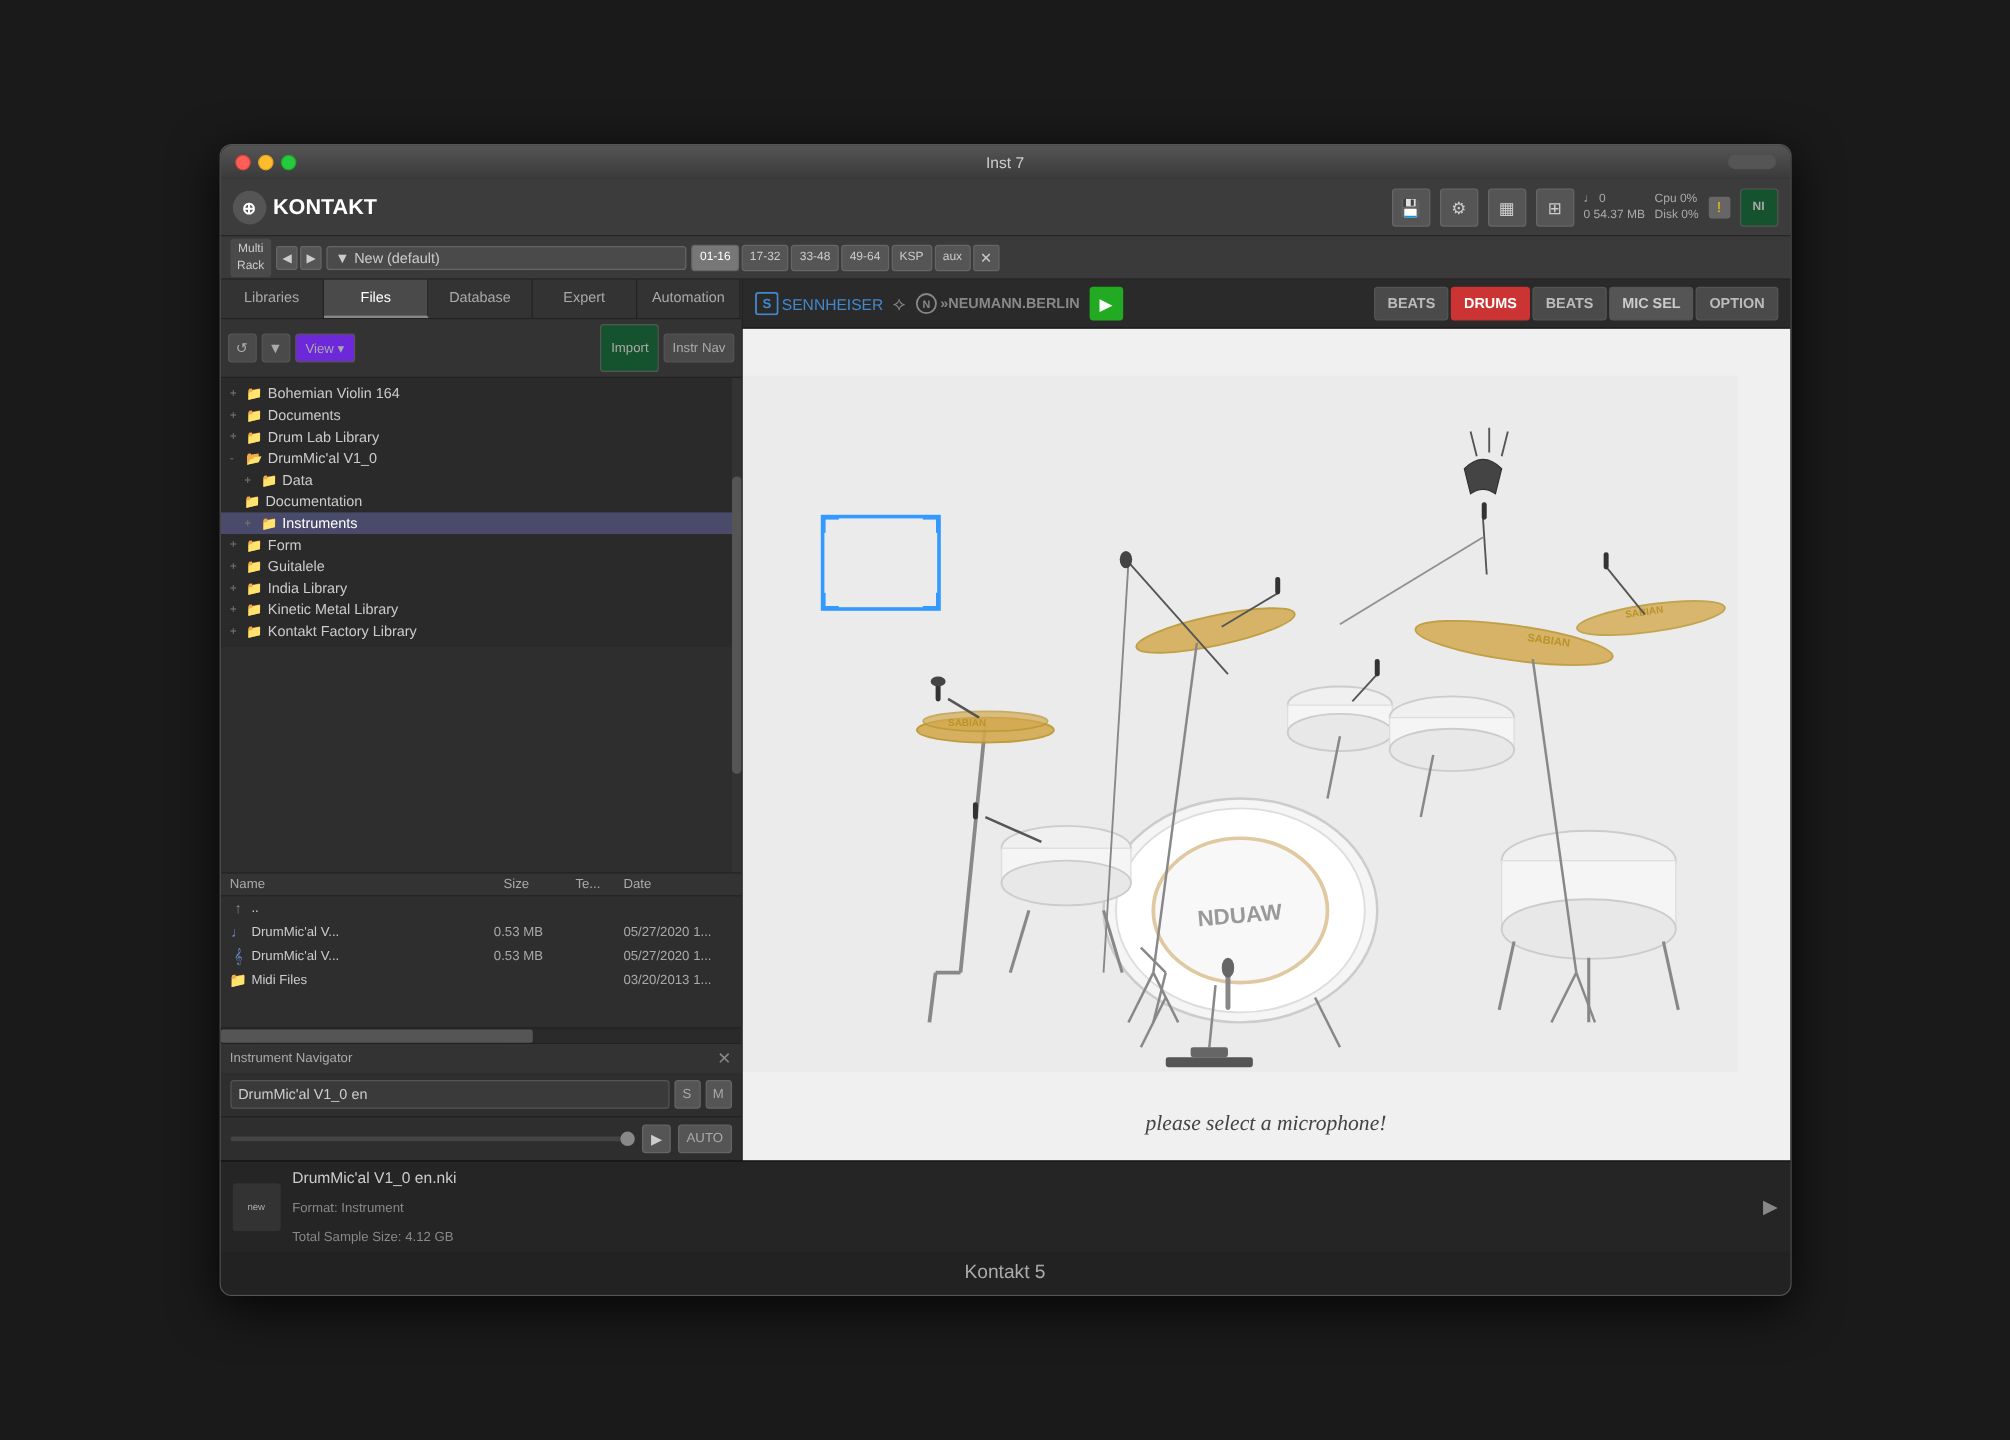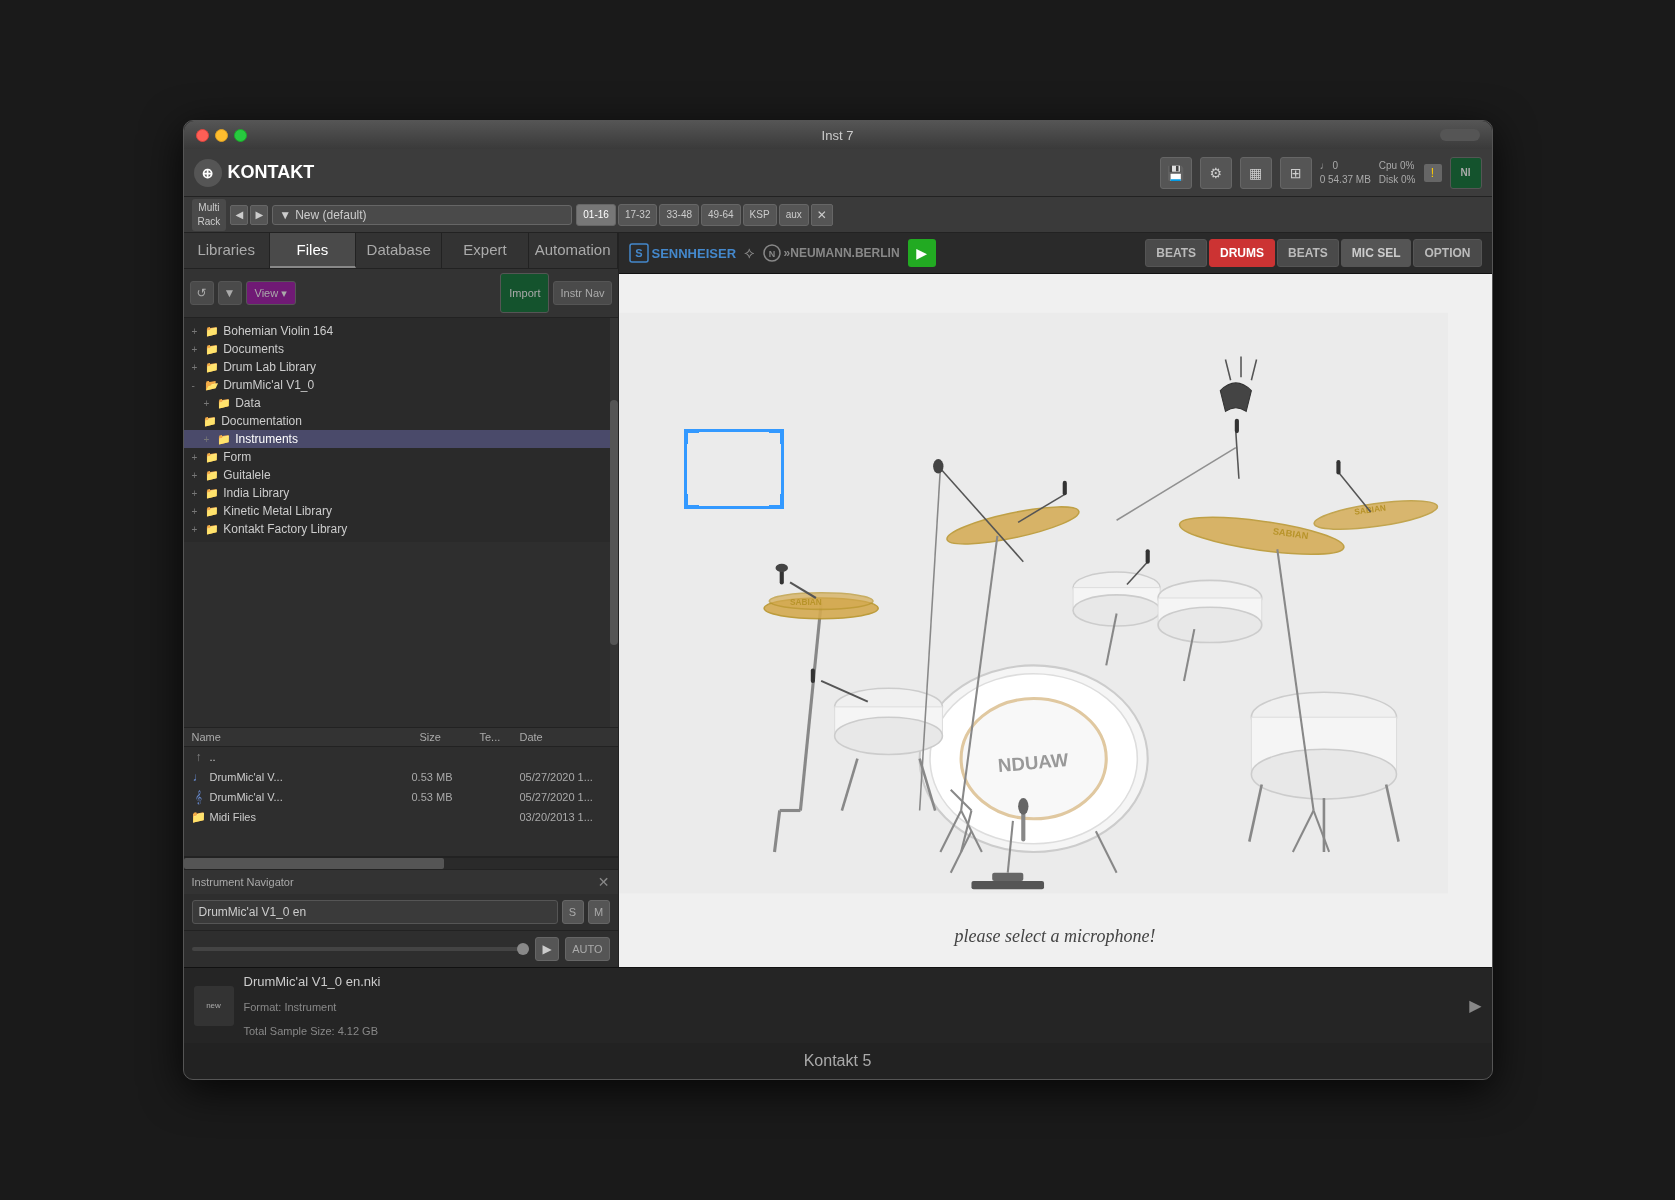--- a/index.html
+++ b/index.html
@@ -240,21 +240,21 @@
     .browser-tabs {
       display: flex;
       background: #333;
       border-bottom: 1px solid #222;
       flex-shrink: 0;
     }
     .browser-tab {
       flex: 1;
       padding: 8px 6px;
       text-align: center;
-      font-size: 15px;
+      font-size: 12px;
       color: #aaa;
       cursor: pointer;
       border-right: 1px solid #222;
     }
     .browser-tab.active {
       background: #4a4a4a;
       color: #fff;
       border-bottom: 2px solid #888;
     }
 
@@ -275,21 +275,21 @@
       color: #aaa;
       width: 24px;
       height: 24px;
       display: flex;
       align-items: center;
       justify-content: center;
       cursor: pointer;
       font-size: 12px;
     }
     .browser-view-btn {
-      background: #701a75;
+      background: #6d28d9;
       border: 1px solid #555;
       border-radius: 3px;
       color: #aaa;
       padding: 5px 8px;
       font-size: 11px;
       height: 24px;
       display: flex;
       align-items: center;
       gap: 3px;
       cursor: pointer;
@@ -952,21 +952,21 @@
 
     <div class="right-panel">
 
       <div class="instrument-header">
         <div class="brand-logos">
           <div class="sennheiser-logo">
             <svg width="20" height="20" viewBox="0 0 20 20">
               <rect x="1" y="1" width="18" height="18" rx="2" fill="none" stroke="#4488cc" stroke-width="1.5"></rect>
               <text x="10" y="14" text-anchor="middle" fill="#4488cc" font-size="11" font-weight="bold">S</text>
             </svg>
-            <span style="color:#4488cc;font-size:13px;font-weight:bold;">SENNHEISER</span>
+            <span style="color:#4488cc;font-size:13px;font-weight:normal;">SENNHEISER</span>
           </div>
           <span style="color:#888;font-size:16px;">⟡</span>
           <div class="neumann-logo">
             <svg width="18" height="18" viewBox="0 0 18 18">
               <circle cx="9" cy="9" r="8" fill="none" stroke="#888" stroke-width="1.5"></circle>
               <text x="9" y="13" text-anchor="middle" fill="#888" font-size="9" font-weight="bold">N</text>
             </svg>
             <span style="color:#888;font-size:12px;font-weight:bold;">»NEUMANN.BERLIN</span>
           </div>
         </div>

